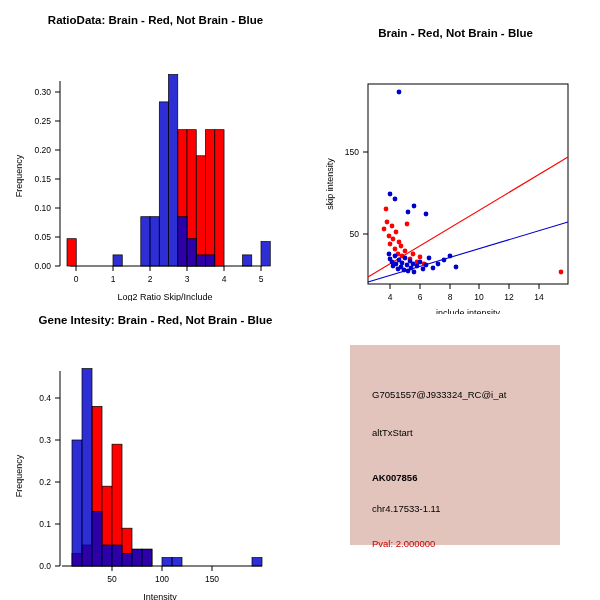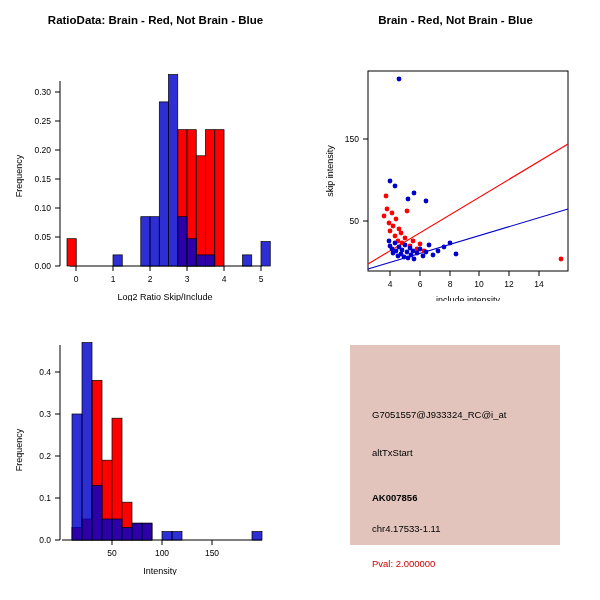--- a/index.html
+++ b/index.html
@@ -15,21 +15,21 @@
   }
   svg{display:block;}
   text{font-family:"Liberation Sans", sans-serif;}
   .axlab{font-size:9px;}
   .ticklab{font-size:8.5px;}
   .infobox{
     position:absolute;left:350px;top:345px;width:210px;height:200px;
     background:#e2c4bc;
   }
   .infoline{
-    position:absolute;left:22px;font-size:9.5px;color:#000;white-space:nowrap;margin-top:20px;
+    position:absolute;left:22px;font-size:9.5px;color:#000;white-space:nowrap;
   }
   .infoline.pval{color:#cc0000;}
 </style>
 </head>
 <body>
 
 <div class="panel" style="left:0;top:0;width:300px;height:300px;">
   <div class="ttl" style="padding-top:14px;">RatioData: Brain - Red, Not Brain - Blue</div>
   <svg width="300" height="275" viewBox="0 0 300 275">
 
@@ -88,21 +88,21 @@
       <rect x="187.0" y="212.7" width="9.25" height="27.3"></rect>
       <rect x="196.3" y="228.9" width="9.25" height="11.1"></rect>
       <rect x="205.5" y="228.9" width="9.25" height="11.1"></rect>
       <rect x="242.5" y="228.9" width="9.25" height="11.1"></rect>
       <rect x="261.0" y="215.6" width="9.25" height="24.4"></rect>
     </g>
   </svg>
 </div>
 
 <div class="panel" style="left:300px;top:0;width:300px;height:300px;">
-  <div class="ttl" style="padding-top:14px;">Brain - Red, Not Brain - Blue</div>
+  <div class="ttl" style="padding-top:14px;margin-top:13px;">Brain - Red, Not Brain - Blue</div>
   <svg width="300" height="275" viewBox="0 0 300 275">
 
     <rect x="68" y="45" width="200" height="200" fill="none" stroke="#000" stroke-width="1"></rect>
     <g class="ticklab" text-anchor="end">
       <line x1="63" y1="195" x2="68" y2="195" stroke="#000"></line>
         <text x="59" y="198">50</text>
       <line x1="63" y1="113" x2="68" y2="113" stroke="#000"></line>
         <text x="59" y="116">150</text>
     </g>
     <text class="axlab" x="33" y="145" transform="rotate(-90 33 145)" text-anchor="middle">skip intensity</text>
@@ -182,20 +182,21 @@
         <circle cx="133" cy="229" r="2.4"></circle>
       <circle cx="138" cy="225" r="2.4"></circle>
         <circle cx="144" cy="221" r="2.4"></circle>
       <circle cx="150" cy="217" r="2.4"></circle>
         <circle cx="156" cy="228" r="2.4"></circle>
     </g>
   </svg>
 </div>
 
 <div class="panel" style="left:0;top:300px;width:300px;height:300px;">
+  <div class="ttl" style="padding-top:14px;">Gene Intesity: Brain - Red, Not Brain - Blue</div>
   <svg width="300" height="275" viewBox="0 0 300 275">
     <line x1="60" y1="45" x2="60" y2="240" stroke="#000" stroke-width="1"></line>
     <g class="ticklab" text-anchor="end">
       <line x1="55" y1="240" x2="60" y2="240" stroke="#000"></line>
         <text x="51" y="243">0.0</text>
       <line x1="55" y1="198" x2="60" y2="198" stroke="#000"></line>
         <text x="51" y="201">0.1</text>
       <line x1="55" y1="156" x2="60" y2="156" stroke="#000"></line>
         <text x="51" y="159">0.2</text>
       <line x1="55" y1="114" x2="60" y2="114" stroke="#000"></line>

